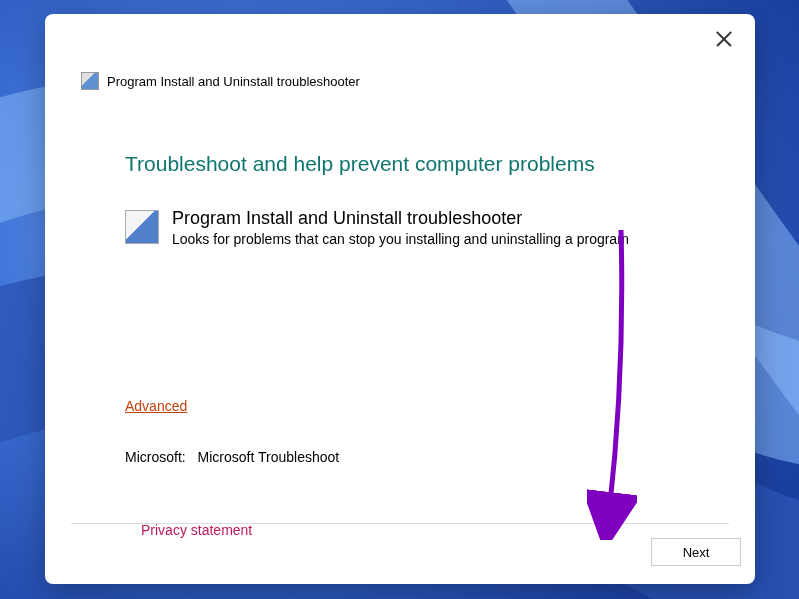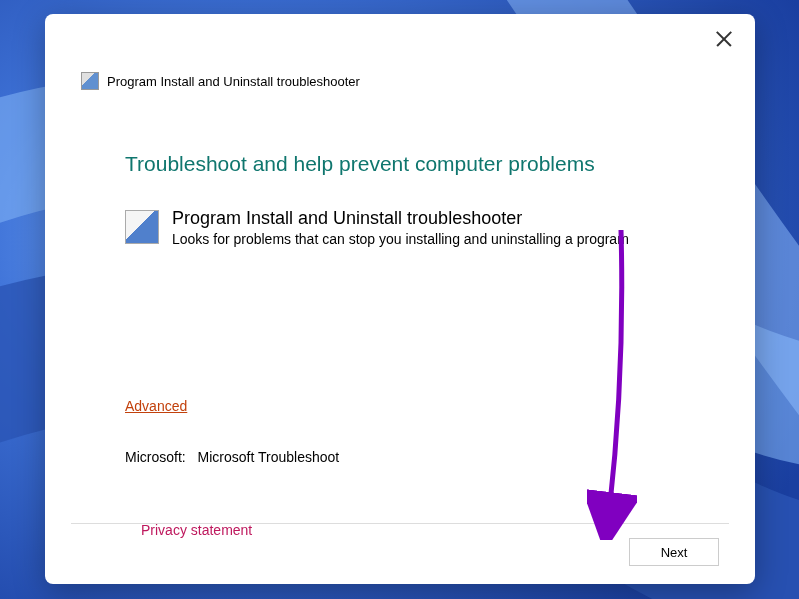--- a/index.html
+++ b/index.html
@@ -136,21 +136,21 @@
     .divider {
       position: absolute;
       left: 26px;
       right: 26px;
       bottom: 60px;
       height: 1px;
       background: #ddd;
     }
     .button-row {
       position: absolute;
-      right: 36px;
+      right: 14px;
       bottom: 18px;
       display: flex;
       gap: 10px;
     }
     .btn {
       width: 90px;
       height: 28px;
       background: #ffffff;
       border: 1px solid #ccc;
       font-size: 13px;

